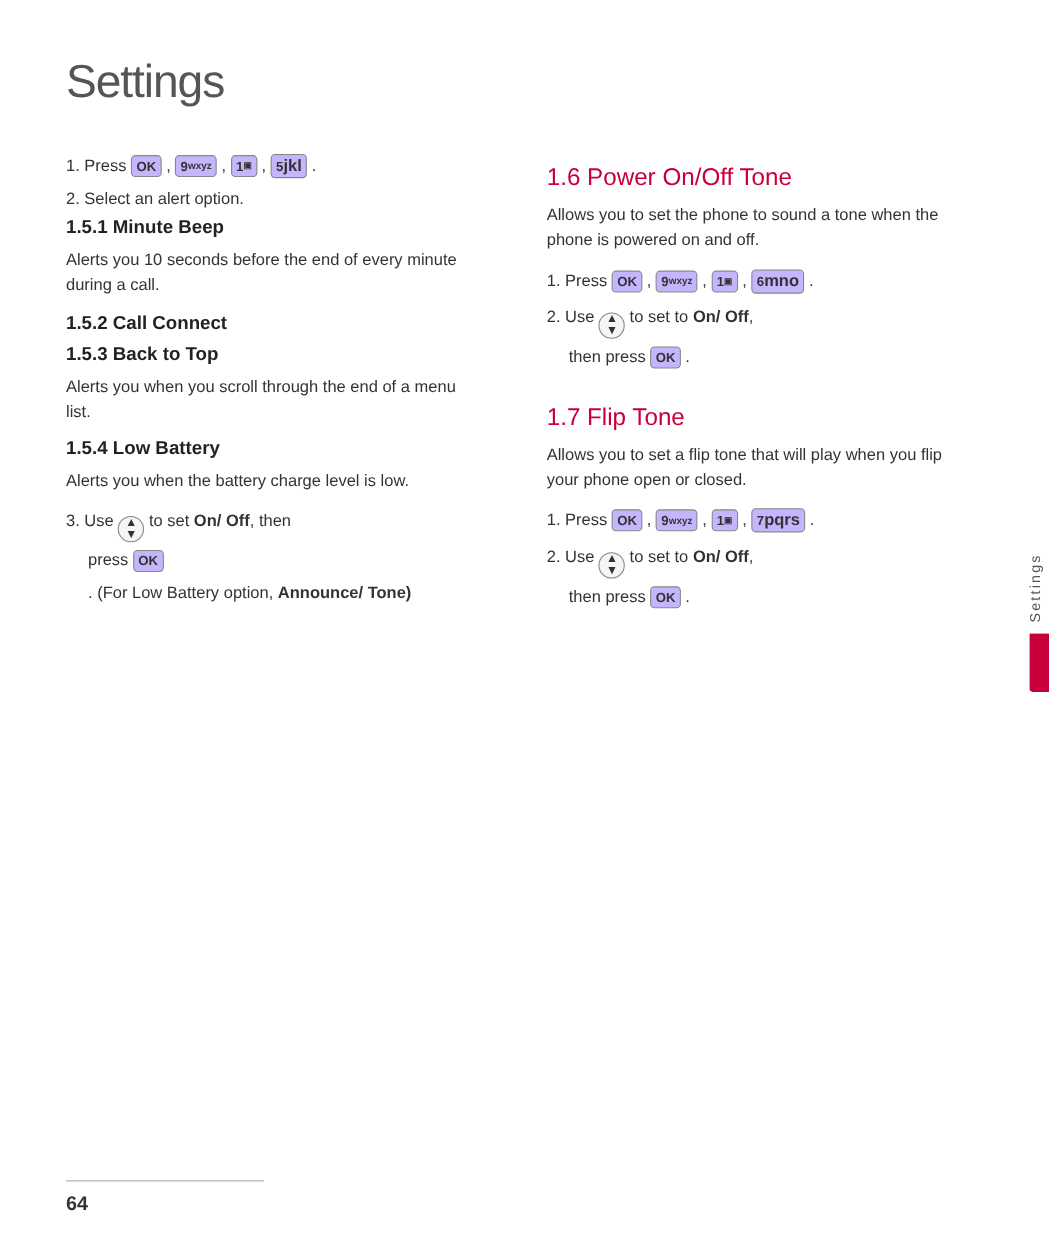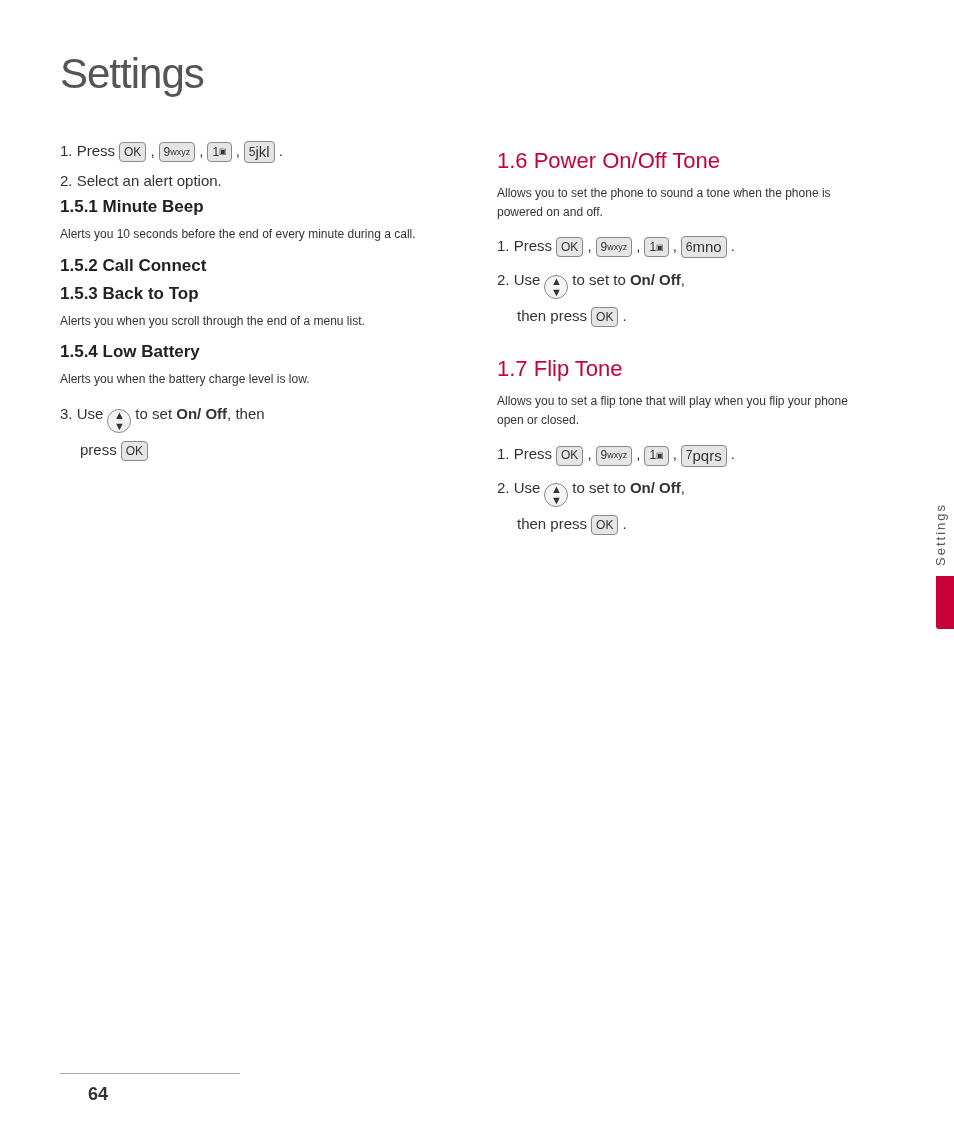--- a/index.html
+++ b/index.html
@@ -97,38 +97,38 @@
 
     .section-header-colored {
       font-size: 22px;
       font-weight: normal;
       color: #c8003a;
       margin-bottom: 10px;
       margin-top: 10px;
     }
 
     .section-body {
-      font-size: 12px;
+      font-size: 15px;
       color: #333;
       line-height: 1.55;
       margin-bottom: 12px;
     }
 
     
     .key-btn {
       display: inline-flex;
       align-items: center;
       justify-content: center;
       border: 1.5px solid #888;
       border-radius: 4px;
       padding: 1px 4px;
       font-size: 12px;
-      font-weight: normal;
+      font-weight: bold;
       color: #333;
-      background: #e5e5e5;
+      background: #c4b5fd;
       min-width: 24px;
       min-height: 20px;
       vertical-align: middle;
       line-height: 1.2;
     }
 
     .key-btn sup {
       font-size: 9px;
       vertical-align: super;
     }
@@ -223,20 +223,21 @@
         <div class="section-body">Alerts you when the battery charge level is low.</div>
 
         <div class="step-line">
           <span>3. Use</span>
           <span class="nav-btn">▲<br>▼</span>
           <span>to set <span class="bold-text">On/ Off</span>, then</span>
         </div>
         <div class="step-line step-indent">
           <span>press</span>
           <span class="key-btn">OK</span>
+          <span>. (For Low Battery option, <span class="bold-text">Announce/ Tone)</span></span>
         </div>
 
       </div>
 
       <div class="col-right">
 
         <div class="section-header-colored">1.6 Power On/Off Tone</div>
         <div class="section-body">Allows you to set the phone to sound a tone when the phone is powered on and off.</div>
 
         <div class="step-line">
@@ -290,17 +291,17 @@
             <span class="key-btn">OK</span>
             <span>.</span>
           </div>
         </div>
 
       </div>
     </div>
 
     <div style="position: absolute; bottom: 40px; left: 60px; right: 80px;">
       <div style="width: 180px; height: 1.5px; background: #aaa; margin-bottom: 10px;"></div>
-      <div style="font-size: 18px; font-weight: bold; color: #333; margin-left: 28px;">64</div>
+      <div style="font-size: 18px; font-weight: bold; color: #333;">64</div>
     </div>
 
   </div>
 </div>
 
 </body></html>

